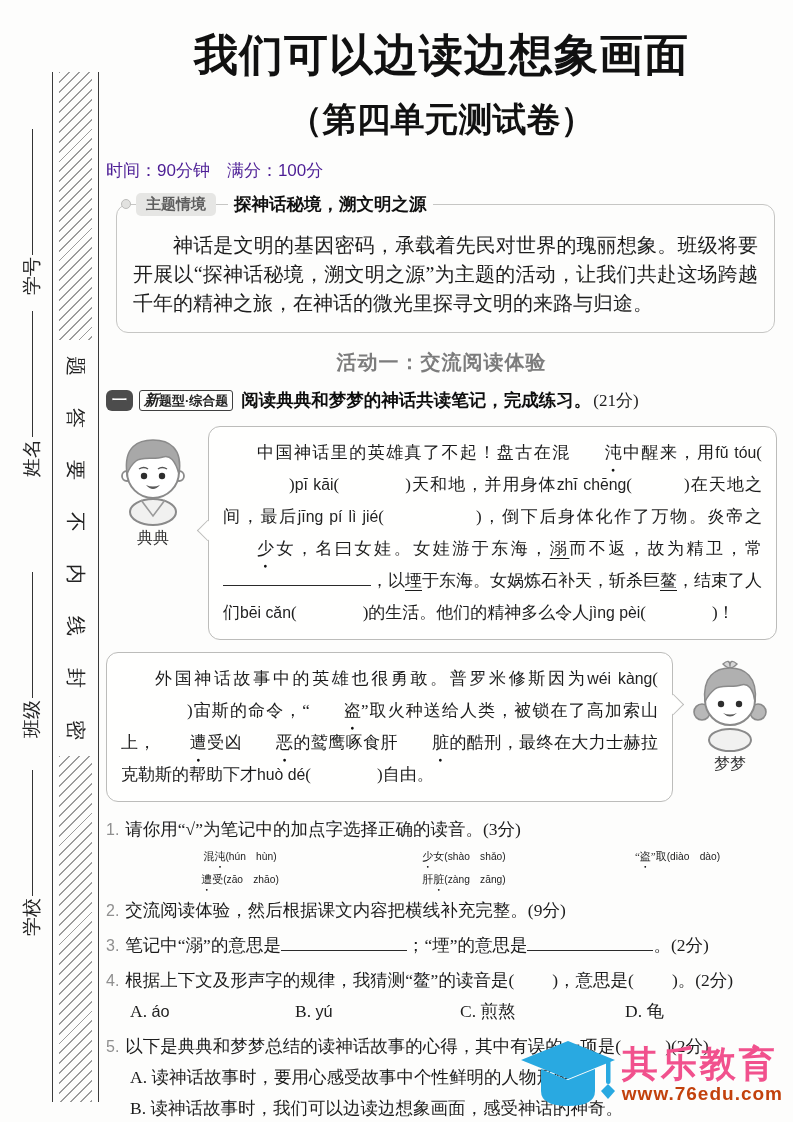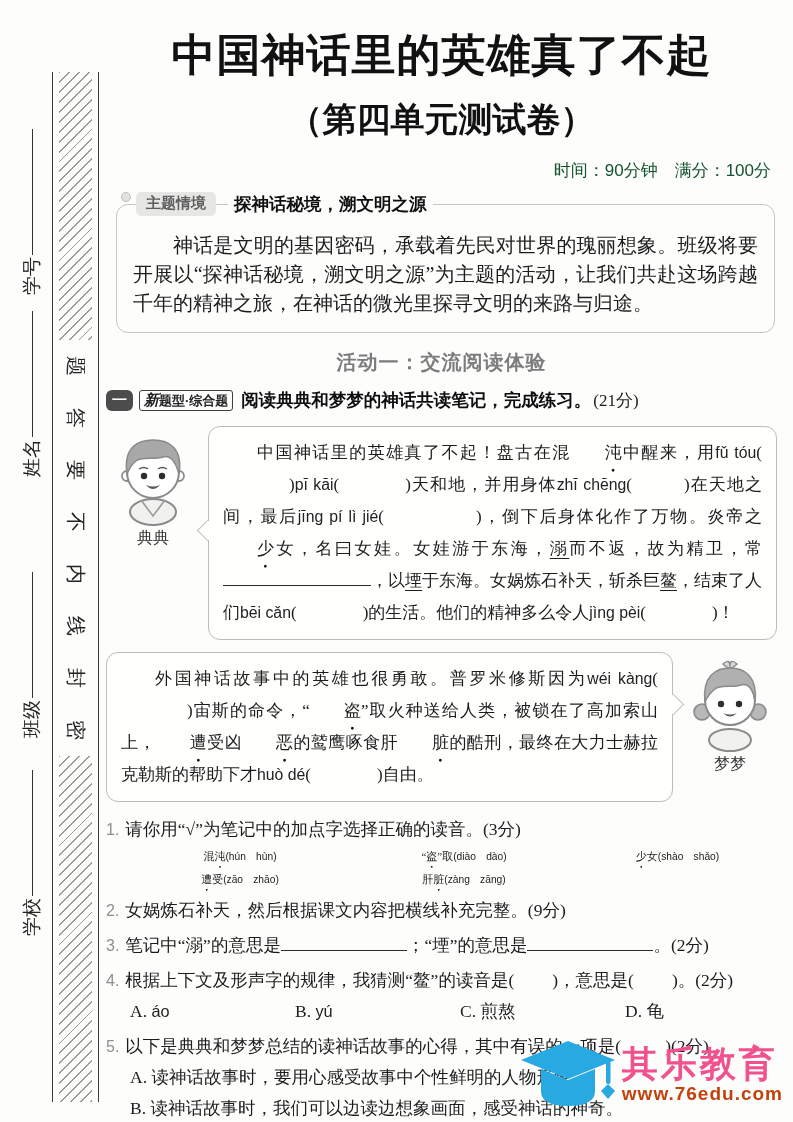--- a/index.html
+++ b/index.html
@@ -41,31 +41,31 @@
 
   .title {
     text-align:center; font-family:"Liberation Sans", sans-serif;
     font-weight:bold; font-size:44px; letter-spacing:1px; margin-top:26px; color:#111;
   }
   .subtitle {
     text-align:center; font-family:"Liberation Sans", sans-serif;
     font-weight:bold; font-size:34px; margin-top:12px; color:#111;
   }
   .meta {
-    text-align:right; font-family:"Liberation Sans", sans-serif;
-    font-size:17px; font-weight:500; margin:16px 6px 0 0; color:#14532d;
+    font-family:"Liberation Sans", sans-serif;
+    font-size:17px; font-weight:500; margin:16px 6px 0 0; color:#4c1d95;
   }
 
   
   .theme-box {
     position:relative; margin:22px 2px 0 10px; border:1.6px solid #c6c6c4;
     border-radius:12px; padding:26px 16px 14px 16px; min-height:116px;
   }
   .theme-head {
-    position:absolute; top:-13px; left:4px; display:flex; 
+    position:absolute; top:-13px; left:4px; display:flex; align-items:center;
     background:transparent; font-family:"Liberation Sans", sans-serif;
   }
   .theme-dot {
     width:10px; height:10px; border-radius:50%; background:#e2e2e0;
     border:1.5px solid #bdbdbb; margin-right:5px;
   }
   .theme-pill {
     background:#e6e6e4; color:#5d5d5d; font-size:15px; font-weight:bold;
     padding:2px 10px; border-radius:5px; margin-right:12px; white-space:nowrap;
   }
@@ -189,21 +189,21 @@
           <div class="seal-char">内</div>
           <div class="seal-char">线</div>
           <div class="seal-char">封</div>
           <div class="seal-char">密</div>
         </div>
       <div class="hatch hatch-bottom"></div>
     </div>
   </aside>
 
   <main class="main">
-    <h1 class="title">中国神话里的英雄真了不起</h1>
+    <h1 class="title">我们可以边读边想象画面</h1>
     <h2 class="subtitle">（第四单元测试卷）</h2>
     <div class="meta">时间：90分钟　满分：100分</div>
 
     <section class="theme-box">
       <div class="theme-head">
         <span class="theme-dot"></span>
         <span class="theme-pill">主题情境</span>
         <span class="theme-title">探神话秘境，溯文明之源</span>
       </div>
       <p class="theme-para">神话是文明的基因密码，承载着先民对世界的瑰丽想象。班级将要开展以“探神话秘境，溯文明之源”为主题的活动，让我们共赴这场跨越千年的精神之旅，在神话的微光里探寻文明的来路与归途。</p>
@@ -262,29 +262,29 @@
       </div>
     </div>
 
     <ol class="questions">
       <li>
         <div class="q-line">
           <span class="q-num">1.</span><span class="q-body"><span>请你用“√”为笔记中的加点字选择正确的读音。(3分)</span></span>
         </div>
         <div class="pron-grid">
           <span><span>混</span><span class="seg-dot">沌</span><span class="seg-py">(hún　hùn)</span></span>
+          <span><span class="seg-dot">少</span><span>女</span><span class="seg-py">(shào　shǎo)</span></span>
           <span><span>“</span><span class="seg-dot">盗</span><span>”取</span><span class="seg-py">(diào　dào)</span></span>
-          <span><span class="seg-dot">少</span><span>女</span><span class="seg-py">(shào　shǎo)</span></span>
           <span><span class="seg-dot">遭</span><span>受</span><span class="seg-py">(zāo　zhāo)</span></span>
           <span><span>肝</span><span class="seg-dot">脏</span><span class="seg-py">(zàng　zāng)</span></span>
         </div>
       </li>
       <li>
         <div class="q-line">
-          <span class="q-num">2.</span><span class="q-body"><span>女娲炼石补天，然后根据课文内容把横线补充完整。(9分)</span></span>
+          <span class="q-num">2.</span><span class="q-body"><span>交流阅读体验，然后根据课文内容把横线补充完整。(9分)</span></span>
         </div>
       </li>
       <li>
         <div class="q-line">
           <span class="q-num">3.</span><span class="q-body"><span>笔记中“溺”的意思是</span><span class="seg-blank" style="width: 126px;"></span><span>；“堙”的意思是</span><span class="seg-blank" style="width: 126px;"></span><span>。(2分)</span></span>
         </div>
       </li>
       <li>
         <div class="q-line">
           <span class="q-num">4.</span><span class="q-body"><span>根据上下文及形声字的规律，我猜测“鳌”的读音是(</span><span class="seg-gap" style="width: 38px;"></span><span>)，意思是(</span><span class="seg-gap" style="width: 38px;"></span><span>)。(2分)</span></span>

